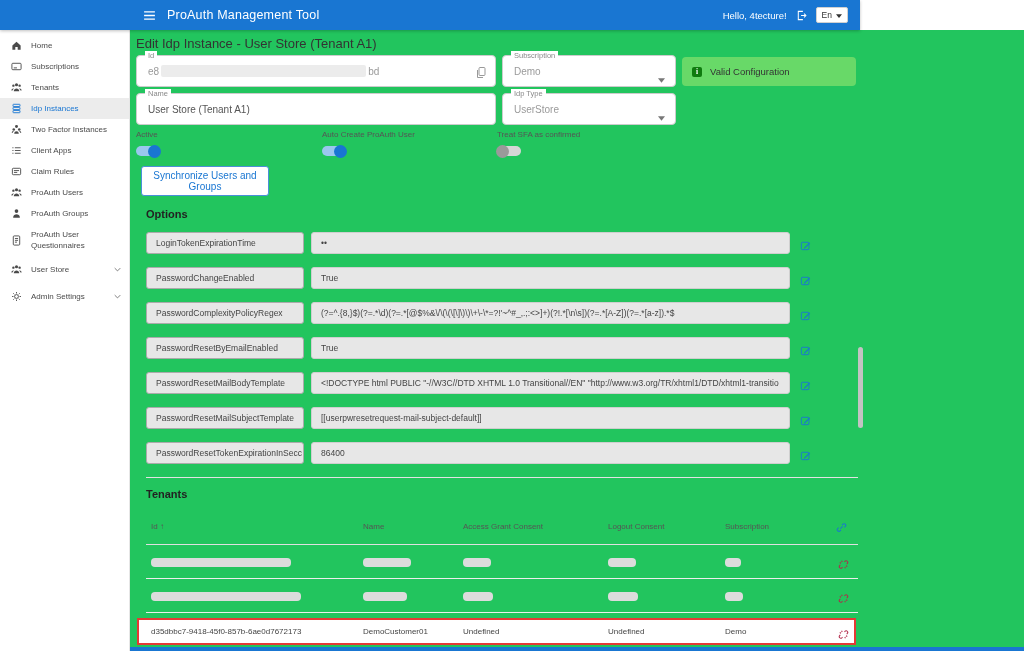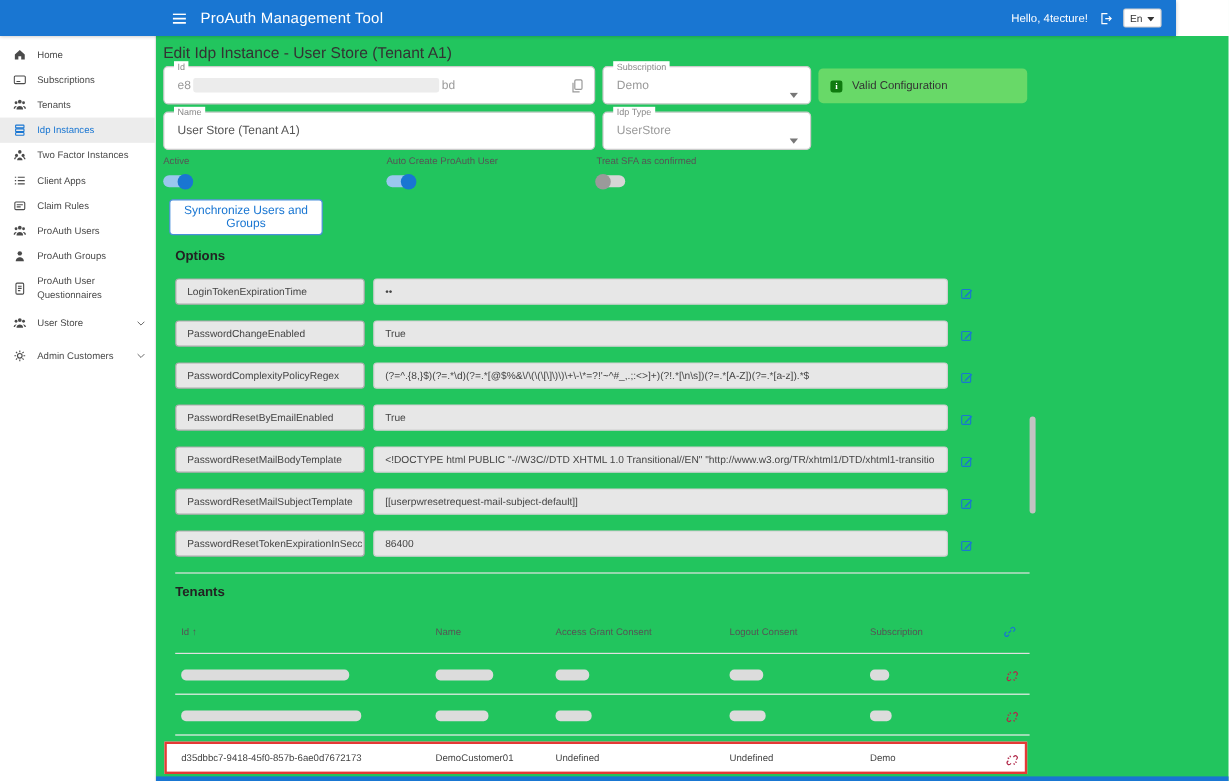--- a/index.html
+++ b/index.html
@@ -1,21 +1,21 @@
 <!DOCTYPE html>
 <html><head>
 <meta charset="utf-8">
 <style>
   * { margin:0; padding:0; box-sizing:border-box; }
   html,body { background:#fff; }
   body { font-family:"Liberation Sans", sans-serif; }
   #app { position:relative; width:1024px; height:651px; overflow:hidden; background:#fff; }
 
   
-  #header { position:absolute; left:0; top:0; width:980px; height:30px; background:#1976d2;
+  #header { position:absolute; left:0; top:0; width:860px; height:30px; background:#1976d2;
             display:flex; align-items:center; justify-content:space-between; z-index:5;
             box-shadow:0 1px 3px rgba(0,0,0,.25); }
   .hdr-left { display:flex; align-items:center; gap:11px; margin-left:143px; color:#fff; }
   .hdr-title { font-size:12.5px; font-weight:500; letter-spacing:.2px; color:#fff; }
   .hdr-right { display:flex; align-items:center; gap:9px; margin-right:12px; color:#fff; }
   .hdr-greet { font-size:9.5px; }
   .lang-box { display:flex; align-items:center; gap:4px; background:#fff; color:#333;
               border-radius:2px; padding:2px 5px; font-size:8.5px; border:1px solid #d0d0d0; }
   .hamburger svg, .exit-ico svg { display:block; }
 
@@ -276,21 +276,21 @@
           </svg></span>
     </div>
 
     <div class="sb-item tall">
       <span class="sb-ico">
           <svg viewBox="0 0 12 12" fill="none" stroke="currentColor">
             <circle cx="6" cy="6" r="2.1"></circle>
             <path d="M6 1.1v1.6M6 9.3v1.6M1.1 6h1.6M9.3 6h1.6M2.5 2.5l1.1 1.1M8.4 8.4l1.1 1.1M9.5 2.5L8.4 3.6M3.6 8.4L2.5 9.5"></path>
           </svg>
         </span>
-      <span class="sb-label">Admin Customers</span>
+      <span class="sb-label">Admin Settings</span>
       <span class="sb-chev"><svg viewBox="0 0 10 6" fill="none" stroke="currentColor">
             <path d="M1 1l4 4 4-4"></path>
           </svg></span>
     </div>
   </div>
 
   <div id="main">
 
     <div class="page-title">Edit Idp Instance - User Store (Tenant A1)</div>
 

